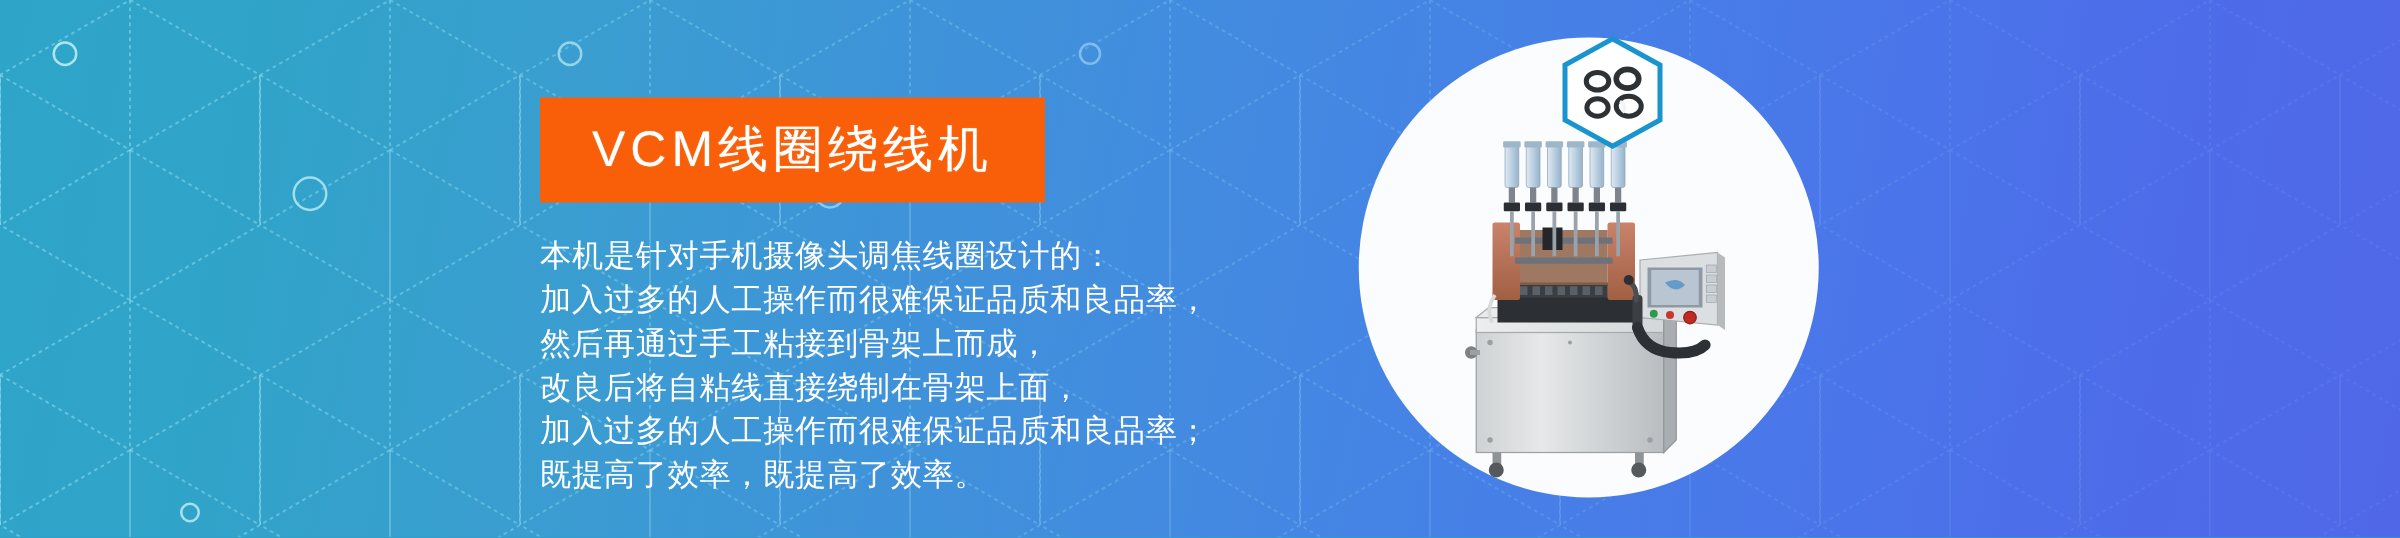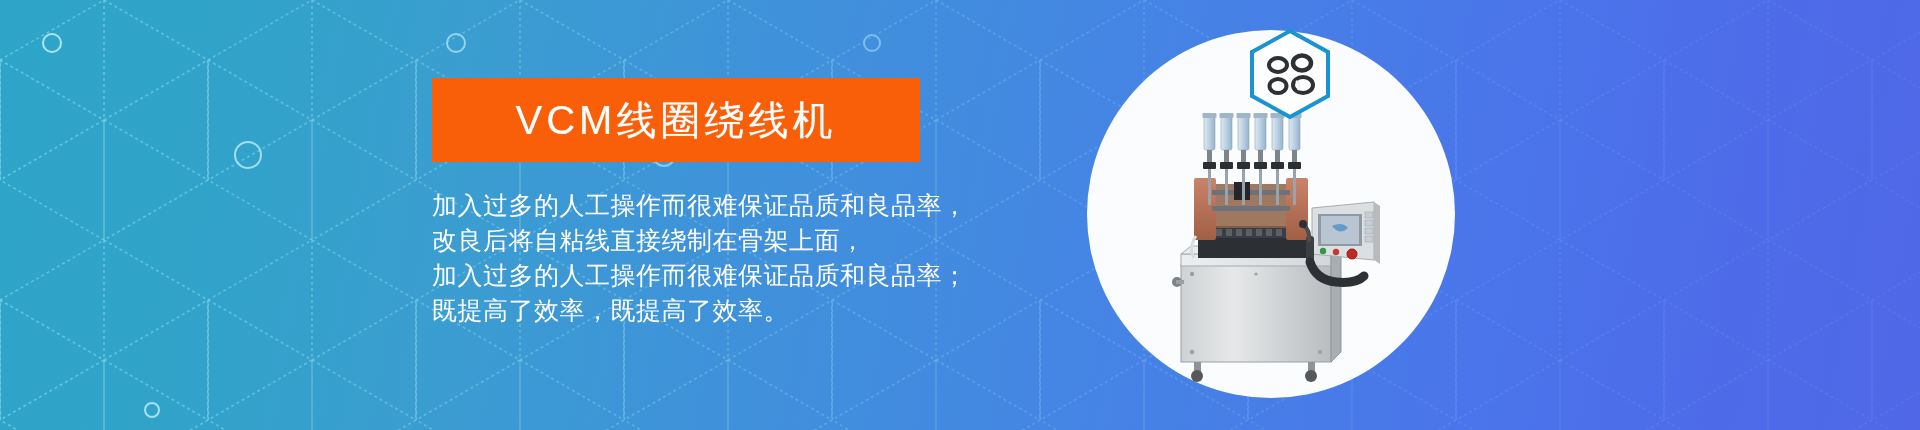--- a/index.html
+++ b/index.html
@@ -27,21 +27,21 @@
     opacity:.85;
     pointer-events:none;
   }
   .pattern svg{display:block;width:100%;height:100%;}
 
   
   .content{position:absolute;left:0;top:0;width:1100px;height:430px;}
 
   .title-box{
     position:absolute;left:432px;top:78px;
-    width:488px;height:84px;
+    width:404px;height:84px;
     background:#f95f09;
     display:flex;align-items:center;justify-content:center;
     box-sizing:border-box;
   }
   .title-box .title-text{
     color:#ffffff;
     font-size:40px;
     letter-spacing:4px;
     line-height:1;
     white-space:nowrap;
@@ -125,21 +125,23 @@
     </svg>
   </div>
 
   <div class="content">
 
     <div class="title-box">
       <span class="title-text">VCM线圈绕线机</span>
     </div>
 
     <div class="desc">
+      <span class="line">本机是针对手机摄像头调焦线圈设计的：</span>
       <span class="line">加入过多的人工操作而很难保证品质和良品率，</span>
+      <span class="line">然后再通过手工粘接到骨架上而成，</span>
       <span class="line">改良后将自粘线直接绕制在骨架上面，</span>
       <span class="line">加入过多的人工操作而很难保证品质和良品率；</span>
       <span class="line">既提高了效率，既提高了效率。</span>
     </div>
   </div>
 
   <div class="photo-disc">
     <div class="machine">
       <svg viewBox="0 0 270 300" xmlns="http://www.w3.org/2000/svg">
         <defs>

